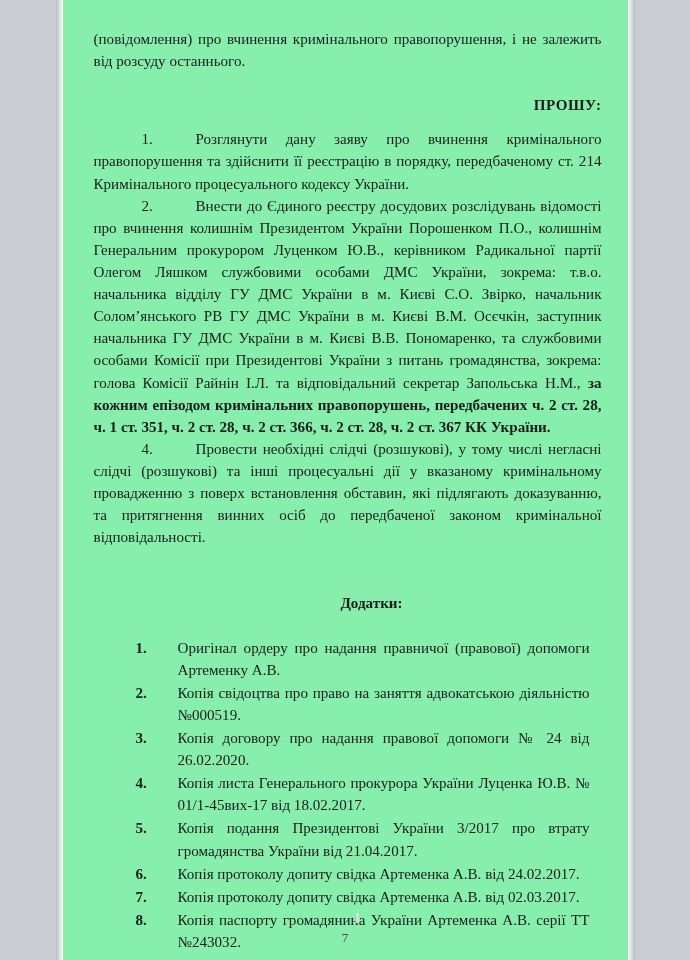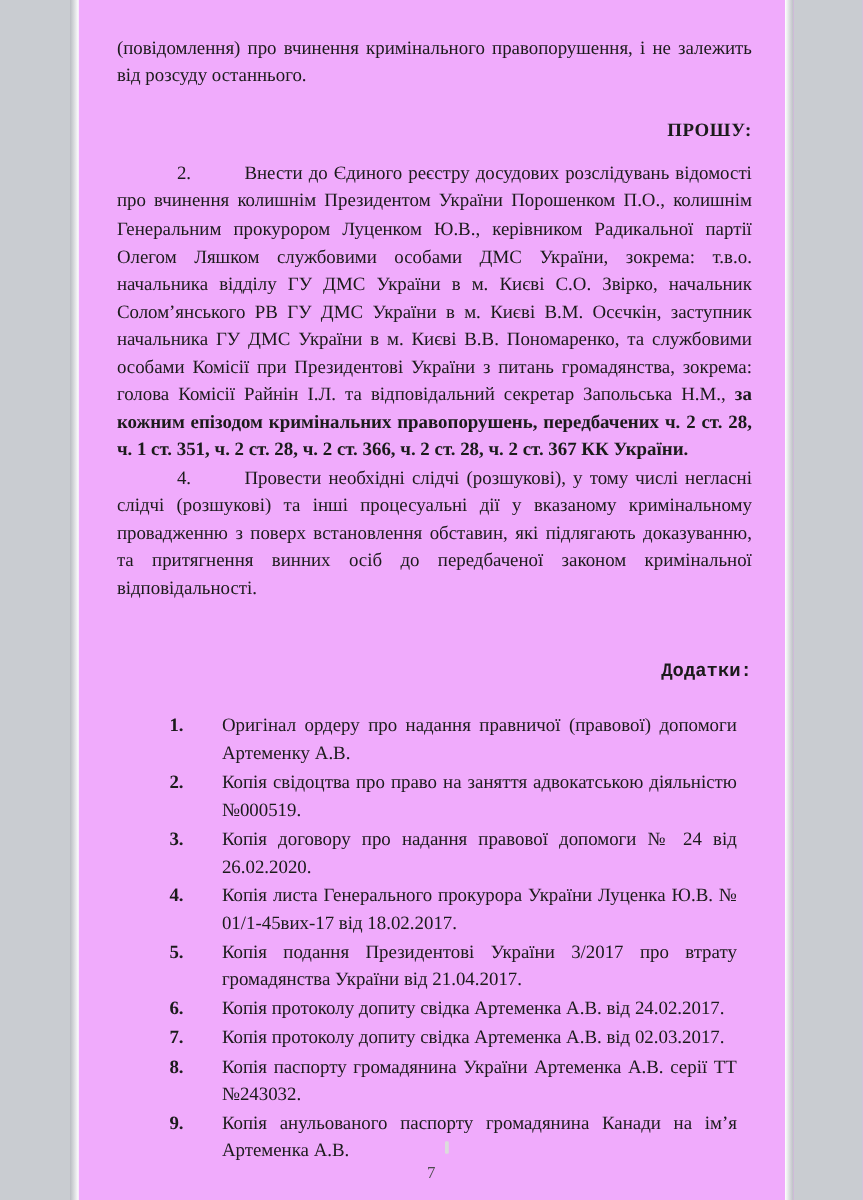--- a/index.html
+++ b/index.html
@@ -6,21 +6,21 @@
   html, body {
     margin: 0;
     padding: 0;
     background: #c9ccd1;
   }
   #page {
     position: relative;
     width: 579px;
     height: 960px;
     margin: 0 auto;
-    background: #f0abfc;
+    background: #86efac;
     overflow: hidden;
     font-family: "Liberation Serif", "DejaVu Serif", serif;
     color: #1b1b1b;
     box-sizing: border-box;
   }
   
   .edge {
     position: absolute;
     top: 0;
     bottom: 0;
@@ -76,22 +76,21 @@
   b, .b { font-weight: bold; }
   .u-bold {
     font-weight: bold;
     text-decoration: underline;
     text-underline-offset: 2px;
   }
 
   .att-heading {
     font-weight: bold;
     text-indent: 48px;
-    text-align: right;
-    font-family: Liberation Mono, monospace;
+    text-align: center;
   }
 
   ol.attachments {
     margin: 12px;
     padding: 0;
     list-style: none;
     counter-reset: att;
   }
   ol.attachments > li {
     position: relative;
@@ -145,20 +144,23 @@
 
     <div class="para-gap"></div>
 
 
     <div style="height:14px"></div>
 
     <p class="center-bold">ПРОШУ:</p>
 
     <div style="height:12px"></div>
 
+    <p class="req">
+      <span class="num">1.</span><span>Розглянути дану заяву про вчинення кримінального правопорушення та здійснити її реєстрацію в порядку, передбаченому ст. 214 Кримінального процесуального кодексу України.</span>
+    </p>
 
     <p class="req">
       <span class="num">2.</span><span>Внести до Єдиного реєстру досудових розслідувань відомості про вчинення колишнім Президентом України Порошенком П.О., колишнім Генеральним прокурором Луценком Ю.В., керівником Радикальної партії Олегом Ляшком службовими особами ДМС України, зокрема: т.в.о. начальника відділу ГУ ДМС України в м. Києві С.О. Звірко, начальник Солом’янського РВ ГУ ДМС України в м. Києві В.М. Осєчкін, заступник начальника ГУ ДМС України в м. Києві В.В. Пономаренко, та службовими особами Комісії при Президентові України з питань громадянства, зокрема: голова Комісії Райнін І.Л. та відповідальний секретар Запольська Н.М., </span><b>за кожним епізодом кримінальних правопорушень, передбачених ч. 2 ст. 28, ч. 1 ст. 351, ч. 2 ст. 28, ч. 2 ст. 366, ч. 2 ст. 28, ч. 2 ст. 367 КК України.</b>
     </p>
 
 
     <p class="req">
       <span class="num">4.</span><span>Провести необхідні слідчі (розшукові), у тому числі негласні слідчі (розшукові) та інші процесуальні дії у вказаному кримінальному провадженню з поверх встановлення обставин, які підлягають доказуванню, та притягнення винних осіб до передбаченої законом кримінальної відповідальності.</span>
     </p>
 

